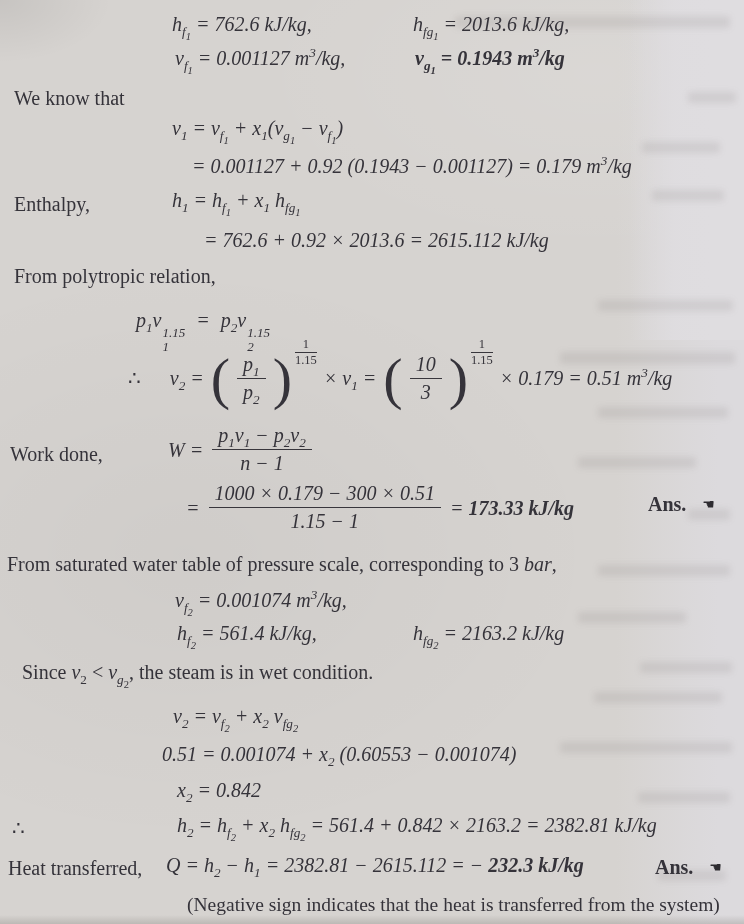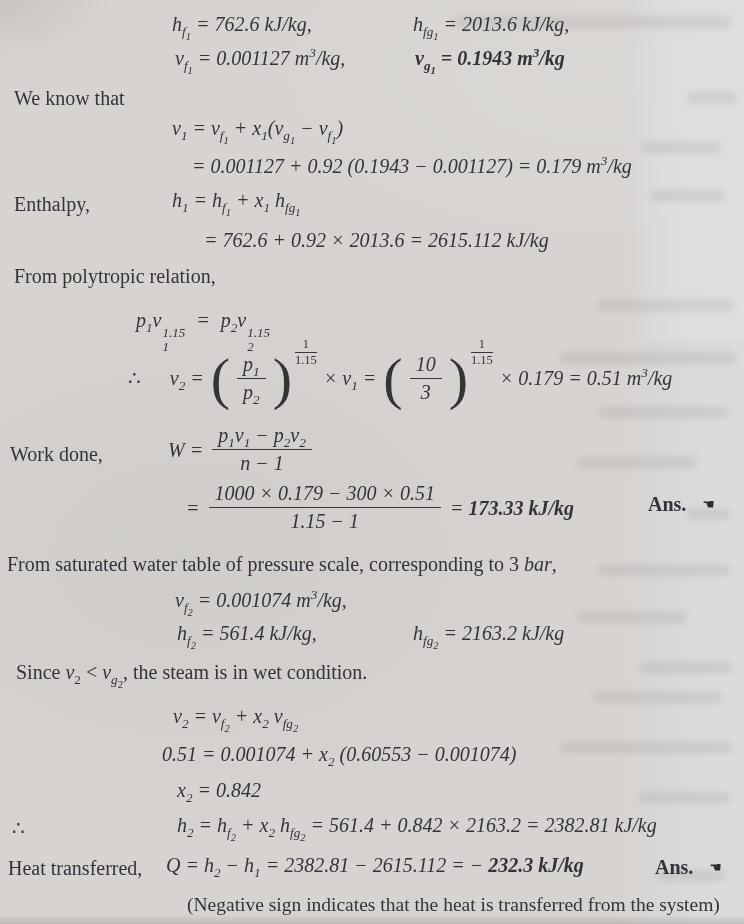--- a/index.html
+++ b/index.html
@@ -145,21 +145,21 @@
     <span class="ans">Ans.</span>
     <span class="hand">☚</span>
   </div>
 
   <div class="line" style="left:7px;top:552px;text-align:center;">From saturated water table of pressure scale, corresponding to 3 <i>bar</i>,</div>
 
   <div class="line math" style="left:175px;top:588px;">v<sub>f<sub>2</sub></sub> = 0.001074 m<sup>3</sup>/kg,</div>
   <div class="line math" style="left:177px;top:621px;">h<sub>f<sub>2</sub></sub> = 561.4 kJ/kg,</div>
   <div class="line math" style="left:413px;top:621px;">h<sub>fg<sub>2</sub></sub> = 2163.2 kJ/kg</div>
 
-  <div class="line" style="left:16px;top:660px;">Since <i>v</i><sub>2</sub> &lt; <i>v</i><sub><i>g</i><sub>2</sub></sub>, the steam is in wet condition.</div>
+  <div class="line" style="left:22px;top:660px;">Since <i>v</i><sub>2</sub> &lt; <i>v</i><sub><i>g</i><sub>2</sub></sub>, the steam is in wet condition.</div>
 
   <div class="line math" style="left:173px;top:704px;">v<sub>2</sub> = v<sub>f<sub>2</sub></sub> + x<sub>2</sub> v<sub>fg<sub>2</sub></sub></div>
   <div class="line math" style="left:162px;top:742px;font-style:italic;">0.51 = 0.001074 + x<sub>2</sub> (0.60553 − 0.001074)</div>
   <div class="line math" style="left:177px;top:778px;">x<sub>2</sub> = 0.842</div>
 
   <div class="line" style="left:12px;top:816px;">∴</div>
   <div class="line math" style="left:177px;top:813px;">h<sub>2</sub> = h<sub>f<sub>2</sub></sub> + x<sub>2</sub> h<sub>fg<sub>2</sub></sub> = 561.4 + 0.842 × 2163.2 = 2382.81 kJ/kg</div>
 
   <div class="line" style="left:8px;top:856px;">Heat transferred,</div>
   <div class="line math" style="left:166px;top:853px;">Q =  h<sub>2</sub> − h<sub>1</sub> = 2382.81 − 2615.112 = − <b>232.3 kJ/kg</b></div>

